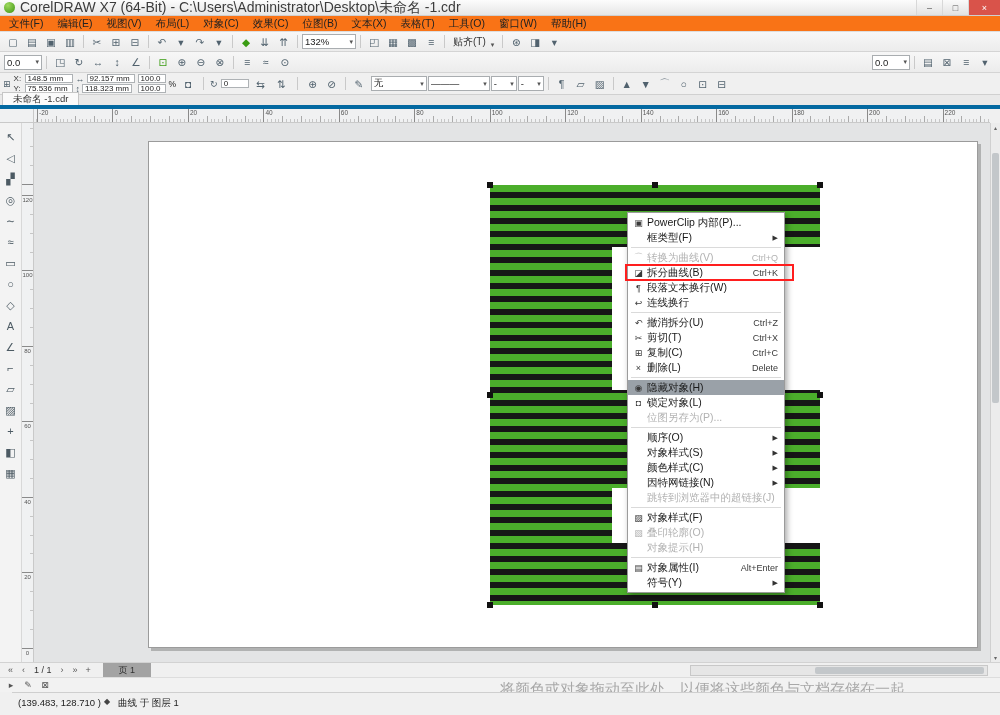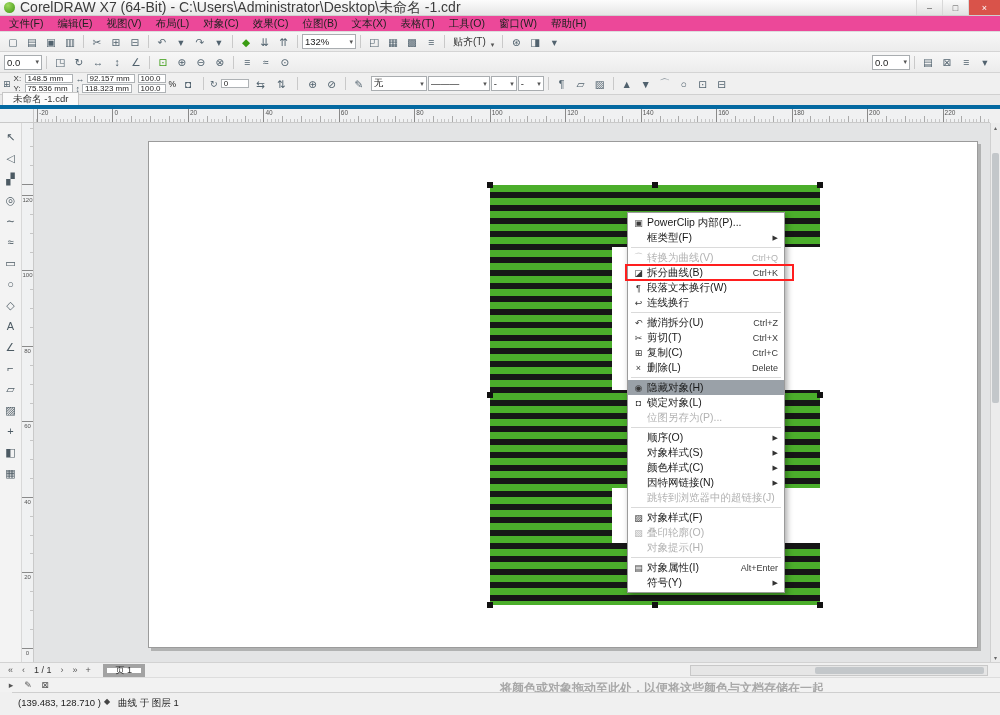--- a/index.html
+++ b/index.html
@@ -12,21 +12,21 @@
   background:linear-gradient(#fcfcfc,#e6e6e6);border-bottom:1px solid #cfcfcf;
   display:flex;align-items:center;padding-left:4px;}
 .app-icon{width:11px;height:11px;border-radius:50%;
   background:radial-gradient(circle at 35% 30%,#9ed95e,#3d9410);margin-right:5px;flex:none;}
 .title-text{font-size:14px;color:#3c3c3c;white-space:nowrap;}
 .win-buttons{margin-left:auto;display:flex;height:100%;}
 .win-btn{width:26px;height:100%;display:flex;align-items:center;justify-content:center;
   font-size:9px;color:#555;border-left:1px solid #d8d8d8;background:linear-gradient(#fafafa,#e2e2e2);}
 .win-btn.close{background:#d9534a;color:#fff;width:32px;}
 
-.menubar{position:absolute;left:0;top:16px;width:1000px;height:16px;background:#ec4899;
+.menubar{position:absolute;left:0;top:16px;width:1000px;height:16px;background:#f97316;
   border-bottom:1px solid #ddd;display:flex;align-items:center;padding-left:2px;}
 .menu-item{padding:1px 7px;font-size:10.5px;color:#222;white-space:nowrap;}
 
 
 .bar{position:absolute;left:0;width:1000px;display:flex;align-items:center;
   background:linear-gradient(#f7f7f7,#ececec);border-bottom:1px solid #d4d4d4;
   padding-left:4px;gap:1px;overflow:hidden;}
 #toolbar1{top:32px;height:20px;}
 #toolbar2{top:52px;height:21px;}
 .tb-btn{width:18px;height:16px;display:flex;align-items:center;justify-content:center;
@@ -100,30 +100,30 @@
 .vthumb{position:absolute;left:1px;right:1px;top:30px;height:250px;background:#c3c7ca;border-radius:2px;}
 .scroll-arrow{position:absolute;left:0;width:100%;text-align:center;font-size:6px;color:#666;}
 
 
 .navrow{position:absolute;left:0;top:662px;width:1000px;height:15px;background:#f0f0f0;
   border-top:1px solid #d2d2d2;display:flex;align-items:center;padding-left:4px;}
 .nav-btn{width:13px;height:12px;display:flex;align-items:center;justify-content:center;
   font-size:9px;color:#555;flex:none;}
 .nav-pages{font-size:9px;margin:0 4px;color:#333;}
 .page-tab{margin-left:8px;padding:0 9px;height:13px;font-size:9px;background:#fff;
-  border:4px solid #a3a3a3;display:flex;align-items:center;color:#333;}
+  border:7px solid #a3a3a3;display:flex;align-items:center;color:#333;}
 .hscroll{position:absolute;left:690px;right:12px;top:2px;height:11px;background:#e6e6e6;
   border:1px solid #c8c8c8;}
 .hthumb{position:absolute;left:42%;right:3px;top:1px;bottom:1px;background:#c3c7ca;border-radius:2px;}
 
 .palrow{position:absolute;left:0;top:677px;width:1000px;height:15px;background:#f2f2f2;
   border-top:1px solid #ddd;display:flex;align-items:center;padding-left:4px;gap:3px;}
 .pal-icon{width:14px;height:12px;display:flex;align-items:center;justify-content:center;
   font-size:9px;color:#555;}
-.pal-hint{position:absolute;left:500px;top:2px;font-size:12px;color:#a8a8a8;white-space:nowrap;font-weight:bold;}
+.pal-hint{position:absolute;left:500px;top:2px;font-size:15px;color:#a8a8a8;white-space:nowrap;}
 
 .statusrow{position:absolute;left:0;top:692px;width:1000px;height:23px;background:#f0f0f0;
   border-top:1px solid #cfcfcf;font-size:9.5px;color:#222;margin-left:12px;}
 .status-coords{position:absolute;left:6px;top:4px;}
 .status-marker{position:absolute;left:92px;top:4px;font-size:8px;color:#444;}
 .status-object{position:absolute;left:106px;top:4px;}
 
 
 .context-menu{position:absolute;left:627px;top:212px;width:158px;background:#fff;
   border:1px solid #9b9b9b;box-shadow:2px 3px 6px rgba(0,0,0,.35);padding:2px 0;z-index:40;}

